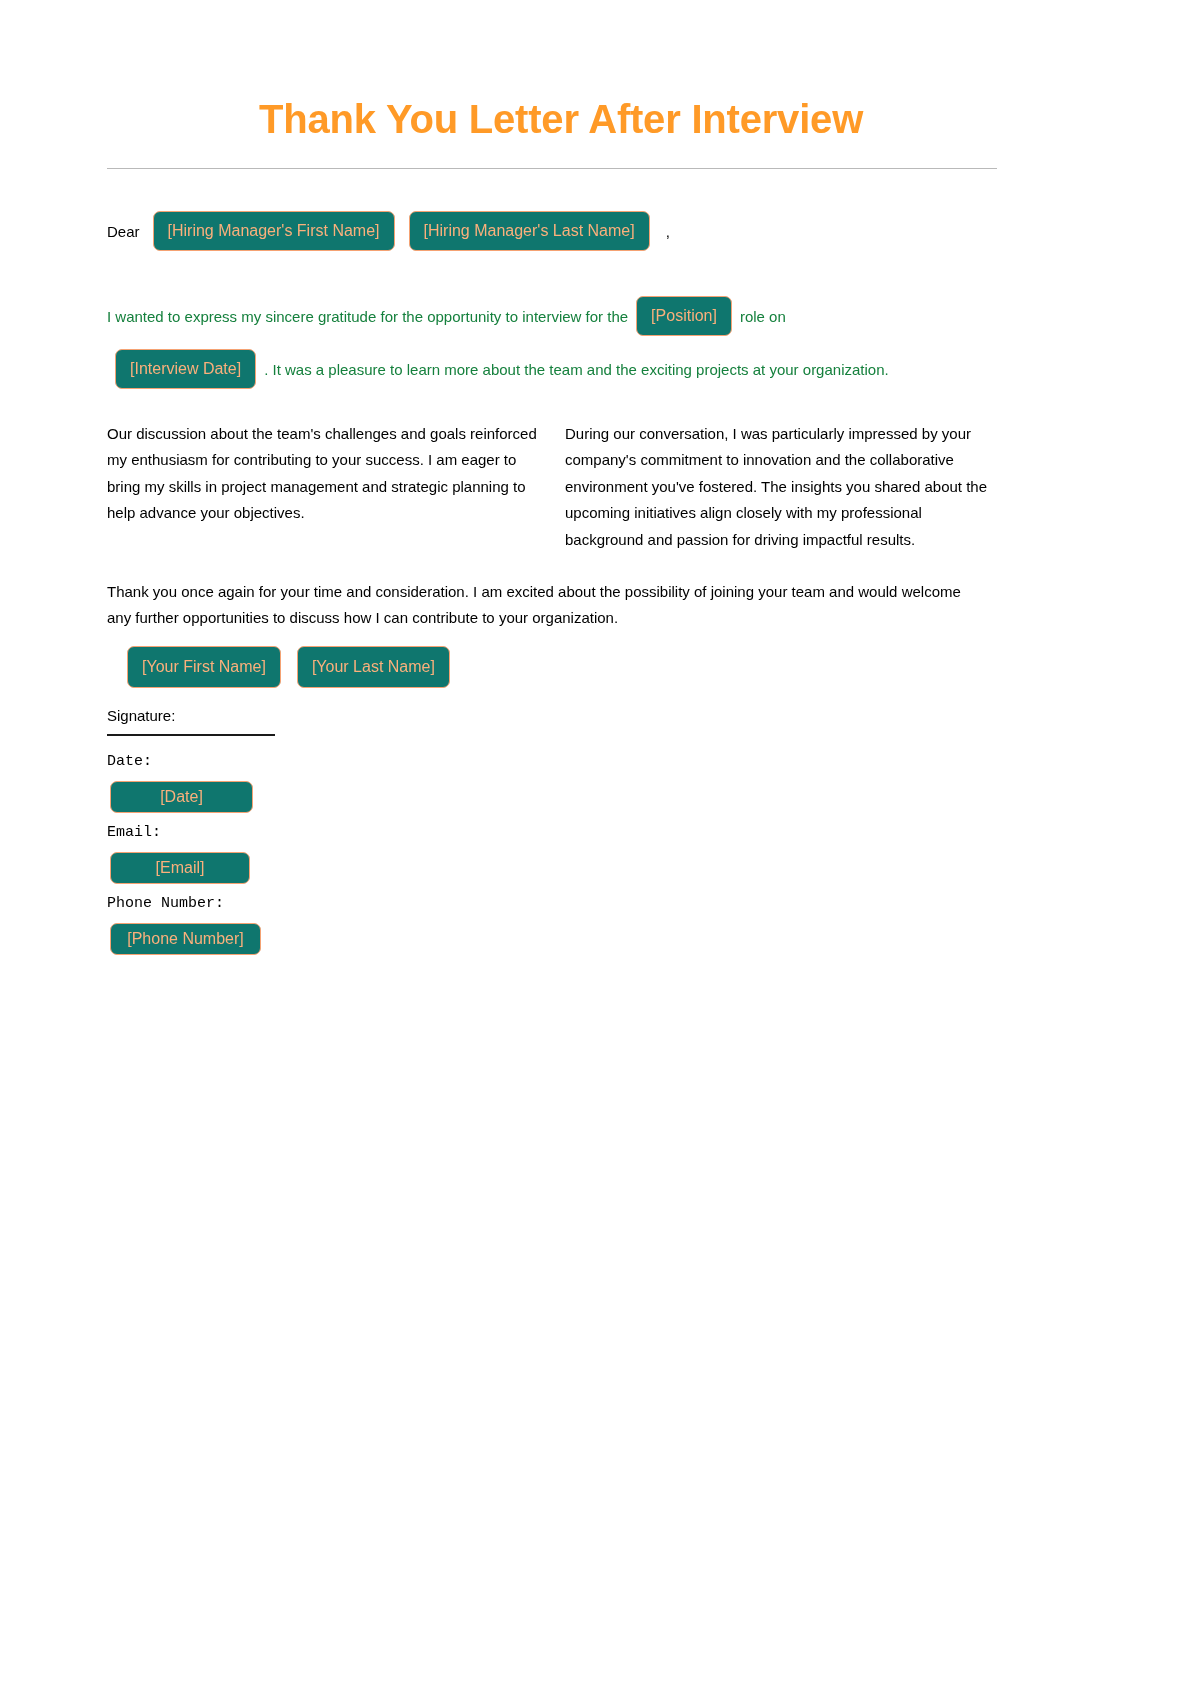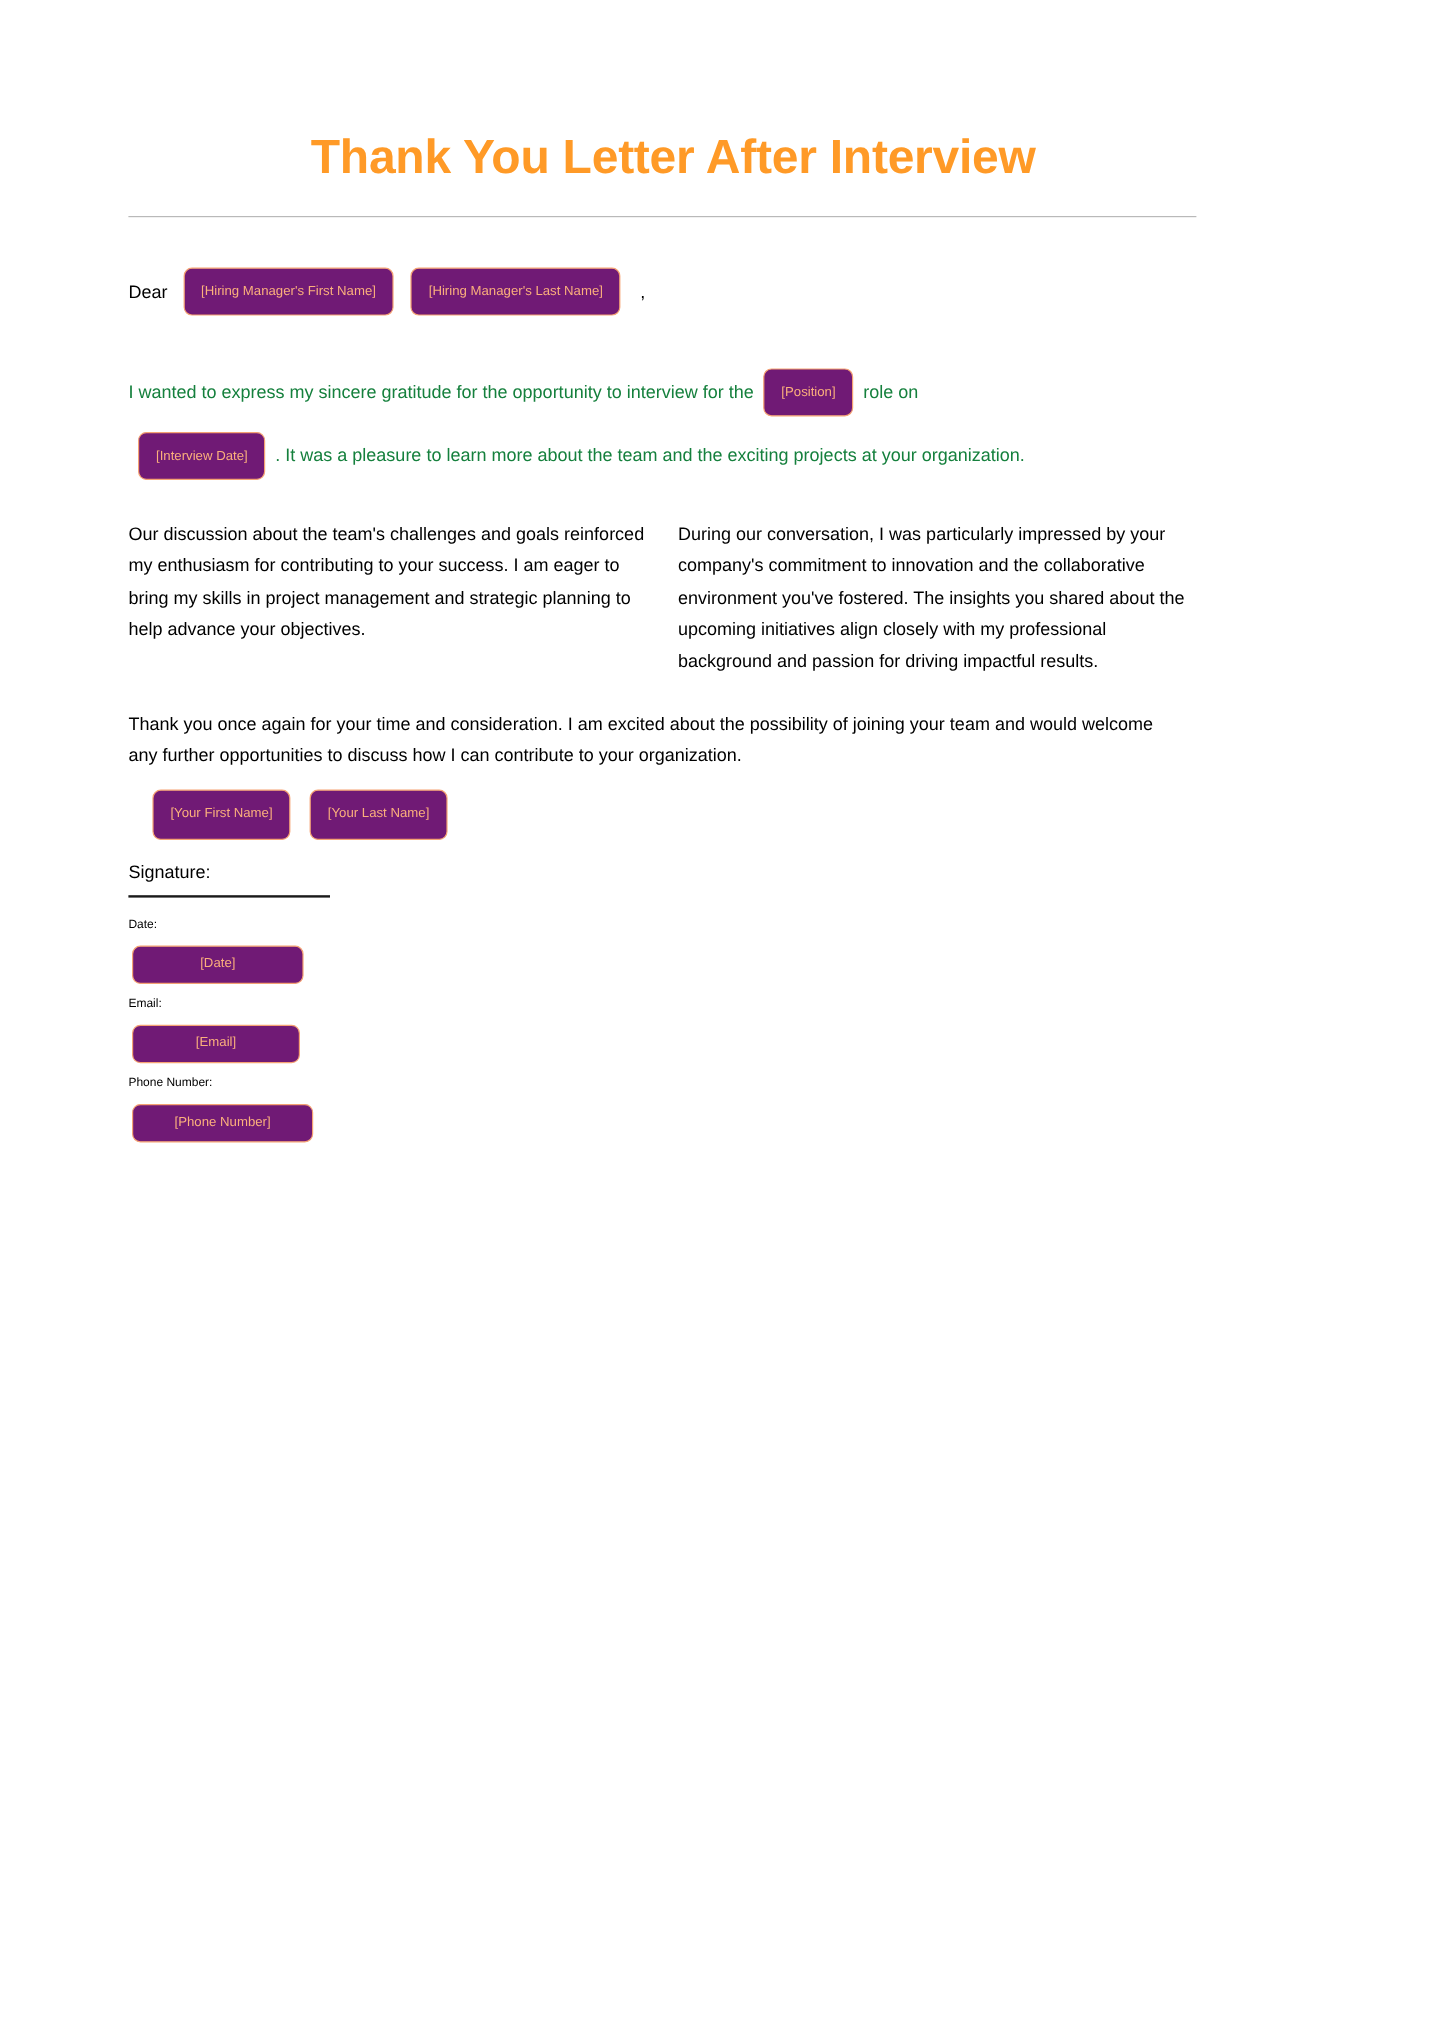--- a/index.html
+++ b/index.html
@@ -16,21 +16,21 @@
   .page {
     position: relative;
     width: 1200px;
     height: 1697px;
     padding: 0;
   }
 
   .content {
     position: absolute;
     left: 107px;
-    top: 12px;
+    top: 0;
     width: 890px;
   }
 
   
   .title-wrap { padding-top: 96px; }
   .doc-title {
     font-size: 40px;
     font-weight: bold;
     color: #FF9A27;
     text-align: center;
@@ -44,25 +44,25 @@
     border-top: 1px solid #b9b9b9;
     width: 100%;
     height: 0;
   }
 
   
   .field {
     display: inline-flex;
     align-items: center;
     justify-content: center;
-    background: #701a75;
+    background: #0f766e;
     border: 1.6px solid #F5A273;
     border-radius: 7px;
     color: #FBB07C;
-    font-size: 11px;
+    font-size: 16px;
     line-height: 1;
     padding: 0 14px;
     height: 40px;
     vertical-align: middle;
     white-space: nowrap;
     cursor: text;
   }
 
   
   .txt {
@@ -136,22 +136,23 @@
   }
   .sig-rule {
     margin-top: 11px;
     width: 168px;
     border-top: 2px solid #1a1a1a;
     height: 0;
   }
 
   .meta-label {
     margin-top: 18px;
-    font-size: 10px;
-    line-height: 1;
+    font-size: 15px;
+    line-height: 1;
+    font-family: Liberation Mono, monospace;
   }
   .meta-field {
     margin-top: 12px;
     margin-left: 3px;
   }
   .meta-field .field {
     height: 32px;
     min-width: 143px;
   }
   .meta-field.email .field { min-width: 140px; }

